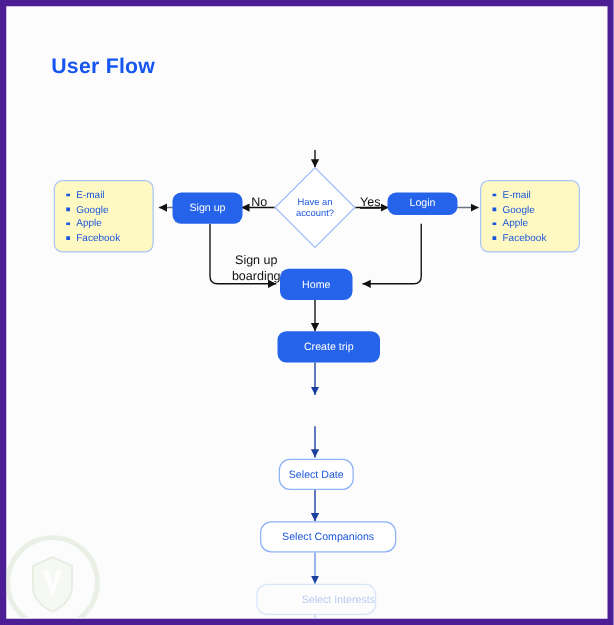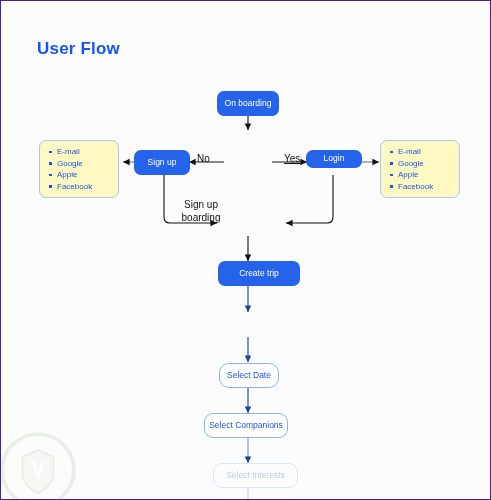--- a/index.html
+++ b/index.html
@@ -12,21 +12,21 @@
     height: 500px;
     overflow: hidden;
     font-family: "Liberation Sans", sans-serif;
   }
   #canvas {
     position: relative;
     width: 491px;
     height: 500px;
     background: #fcfcfd;
     box-sizing: border-box;
-    border: 1px solid #4c1d95;
+    border: 5px solid #4c1d95;
     overflow: hidden;
   }
   #title {
     position: absolute;
     left: 36px;
     top: 38px;
     font-size: 17px;
     font-weight: bold;
     color: #1555f0;
     letter-spacing: 0.2px;
@@ -178,24 +178,28 @@
 
     <path d="M247,336 L247,361" stroke="#1a3f9e" stroke-width="1.1" fill="none" marker-end="url(#ahb)"></path>
 
     <path d="M247,387 L247,412" stroke="#1a3f9e" stroke-width="1.1" fill="none" marker-end="url(#ahb)"></path>
 
     <path d="M247,437 L247,462" stroke="#6f93dd" stroke-width="1.1" fill="none" marker-end="url(#ahb)"></path>
 
     <path d="M247,487 L247,500" stroke="#bcd0f5" stroke-width="1.1" fill="none"></path>
   </svg>
 
-  <div class="node filled" style="left:216px; top:90px; width:62px; height:25px;">
-    <span>On boarding</span>
-  </div>
-
+
+  <div class="diamond-wrap" style="left:212px; top:130px; width:70px; height:62px;">
+    <div class="diamond-shape"></div>
+    <div class="diamond-text">
+      <div>Have an</div>
+      <div>account?</div>
+    </div>
+  </div>
 
   <div class="edge-label" style="left:196px; top:152px;">No</div>
   <div class="edge-label" style="left:283px; top:152px;text-decoration:underline;">Yes</div>
 
   <div class="node filled" style="left:133px; top:149px; width:56px; height:25px;">
     <span>Sign up</span>
   </div>
 
   <div class="node filled" style="left:305px; top:149px; width:56px; height:18px;">
     <span>Login</span>
@@ -217,35 +221,38 @@
       <li>Apple</li>
       <li>Facebook</li>
     </ul>
   </div>
 
   <div class="edge-label center" style="left:169px; top:198px; width:62px;">
     <div>Sign up</div>
     <div>boarding</div>
   </div>
 
+  <div class="node filled" style="left:219px; top:210px; width:58px; height:25px;">
+    <span>Home</span>
+  </div>
 
   <div class="node filled" style="left:217px; top:260px; width:82px; height:25px;">
     <span>Create trip</span>
   </div>
 
 
-  <div class="node outline" style="left:218px; top:362px; width:60px; height:25px;border-radius:10px;">
+  <div class="node outline" style="left:218px; top:362px; width:60px; height:25px;">
     <span>Select Date</span>
   </div>
 
-  <div class="node outline" style="left:203px; top:412px; width:84px; height:25px;">
+  <div class="node outline" style="left:203px; top:412px; width:109px; height:25px;">
     <span>Select Companions</span>
   </div>
 
-  <div class="node outline faded" style="left:212px; top:462px; width:85px; height:25px;">
+  <div class="node outline faded" style="left:200px; top:462px; width:96px; height:25px;justify-content:flex-end;">
     <span>Select Interests</span>
   </div>
 
   <svg id="watermark" viewBox="0 0 100 100">
     <circle cx="50" cy="50" r="46" fill="none" stroke="#d8e4cf" stroke-width="5"></circle>
     <path d="M50 24 L70 33 L70 54 Q70 70 50 80 Q30 70 30 54 L30 33 Z" fill="#eef3e9" stroke="#d2e0c6" stroke-width="2"></path>
     <path d="M40 38 L50 66 L60 38 L54 38 L50 52 L46 38 Z" fill="#ffffff"></path>
   </svg>
 
 </div>

